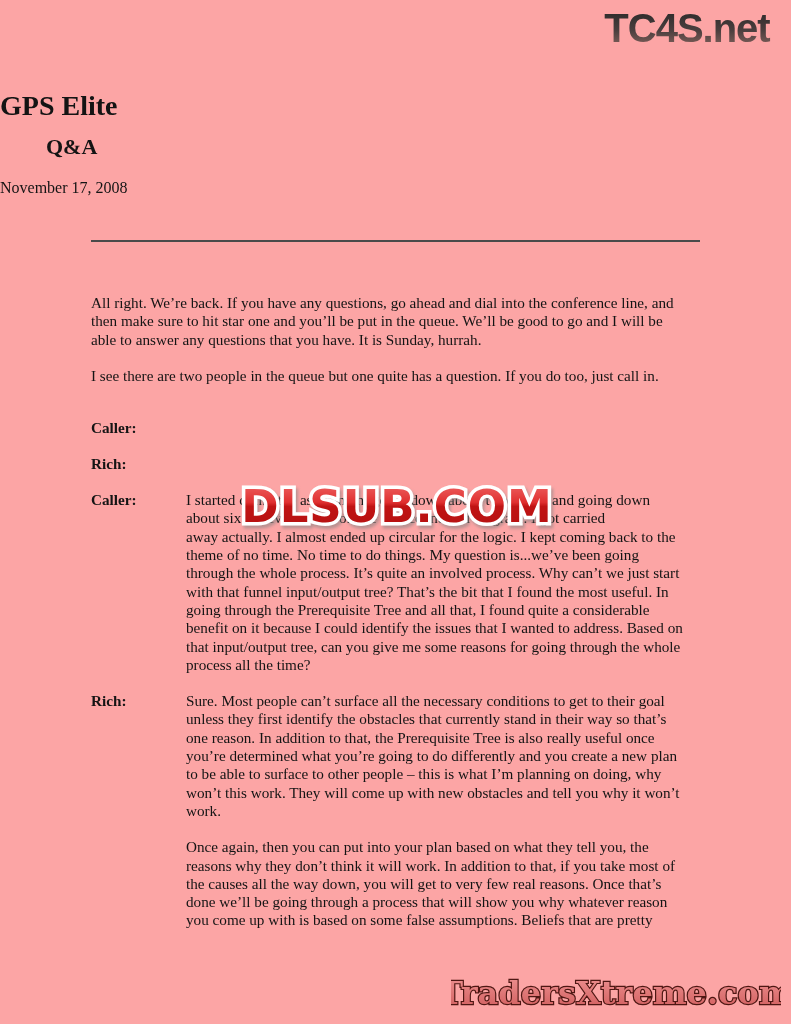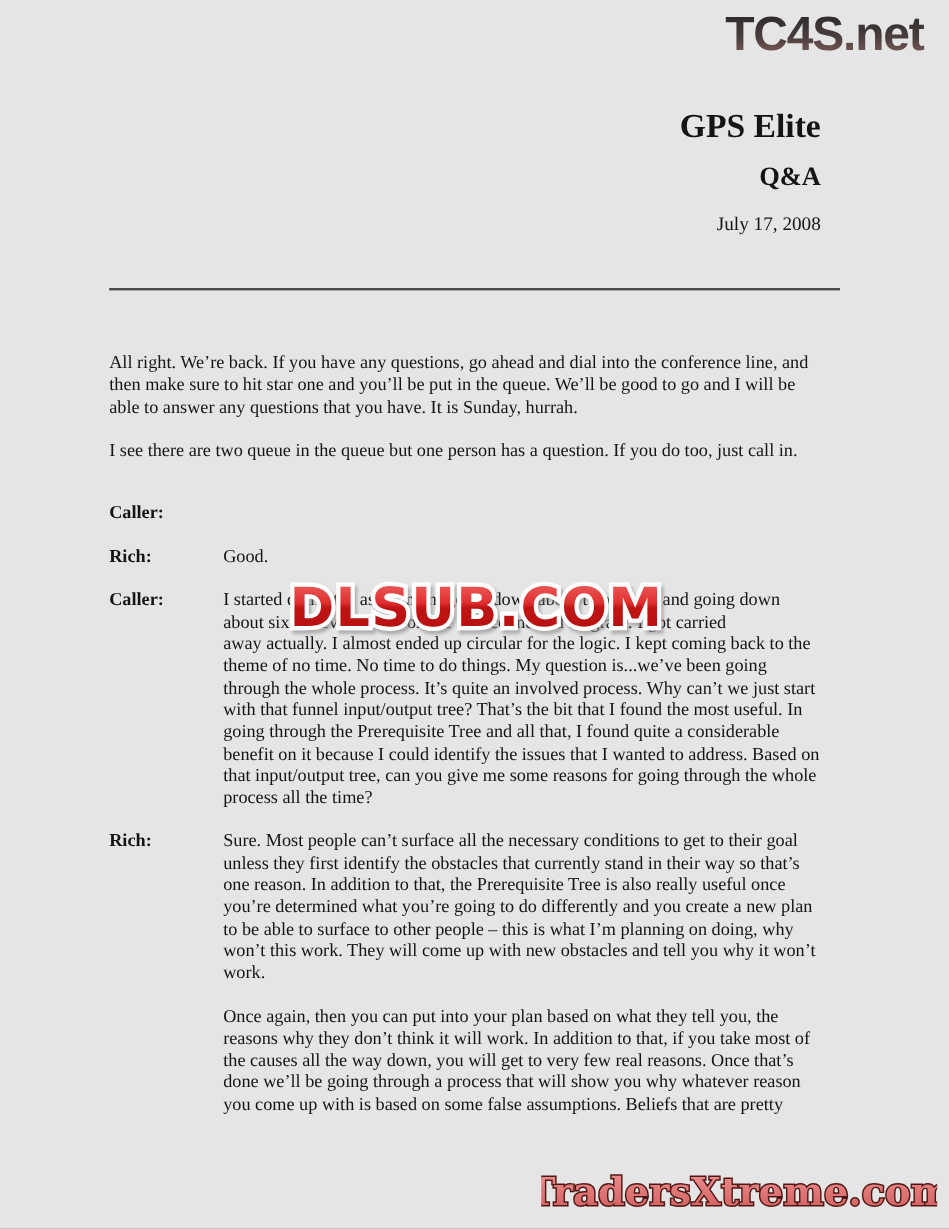--- a/index.html
+++ b/index.html
@@ -1,30 +1,30 @@
 <!DOCTYPE html>
 <html><head>
 <meta charset="utf-8">
 <style>
   html,body{margin:0;padding:0;background:#888;}
   .page{
     position:relative;
     width:791px;height:1024px;
-    background:#e5e5e5;
+    background:#fca5a5;
     font-family:"Liberation Serif", serif;
     color:#141414;
     overflow:hidden;
     margin:0 auto;
   }
   
   .site-logo{position:absolute;top:2px;right:6px;}
   
-  .header{position:absolute;top:92px;left:0;width:684px;text-align:right;}
+  .header{position:absolute;top:92px;left:0;width:684px;text-align:left;}
   .doc-title{font-size:28px;font-weight:bold;line-height:1;margin:0;}
-  .doc-subtitle{font-size:22px;font-weight:bold;line-height:1;margin:16px 0 0 0;}
+  .doc-subtitle{font-size:22px;font-weight:bold;line-height:1;margin:16px 0 0 0;padding-left:46px;}
   .doc-date{font-size:16px;font-weight:normal;line-height:1;margin:22px 0 0 0;}
   
   .rule{position:absolute;top:240px;left:91px;width:609px;height:2px;background:#4a4a4a;}
   
   .content{
     position:absolute;top:294px;left:91px;width:635px;
     font-size:15.2px;line-height:18.3px;
   }
   .para{white-space:pre-line;margin:0 0 18px 0;}
   .para.gap-after{margin-bottom:34px;}
@@ -59,38 +59,37 @@
         <stop offset="0.55" stop-color="#4a3e3e"></stop>
         <stop offset="1" stop-color="#8c6660"></stop>
       </linearGradient>
     </defs>
     <text x="97" y="40" text-anchor="middle" fill="url(#logoGrad)">TC4S.net</text>
   </svg>
 
   <div class="header">
     <div class="doc-title">GPS Elite</div>
     <div class="doc-subtitle">Q&amp;A</div>
-    <div class="doc-date">July 17, 2008</div>
+    <div class="doc-date">November 17, 2008</div>
   </div>
 
   <div class="rule"></div>
 
   <div class="content">
     <p class="para">All right. We’re back. If you have any questions, go ahead and dial into the conference line, and
 then make sure to hit star one and you’ll be put in the queue. We’ll be good to go and I will be
 able to answer any questions that you have. It is Sunday, hurrah.</p>
-    <p class="para gap-after">I see there are two queue in the queue but one person has a question. If you do too, just call in.</p>
+    <p class="para gap-after">I see there are two people in the queue but one quite has a question. If you do too, just call in.</p>
 
     <div class="entry">
       <span class="speaker">Caller:</span>
     </div>
 
     <div class="entry">
       <span class="speaker">Rich:</span>
-      <div class="speech">Good.</div>
     </div>
 
     <div class="entry">
       <span class="speaker">Caller:</span>
       <div class="speech">I started doing the assignment going down about two layers and going down
 about six or seven levels on the interconnected diagram. I got carried
 away actually. I almost ended up circular for the logic. I kept coming back to the
 theme of no time. No time to do things. My question is...we’ve been going
 through the whole process. It’s quite an involved process. Why can’t we just start
 with that funnel input/output tree? That’s the bit that I found the most useful. In

